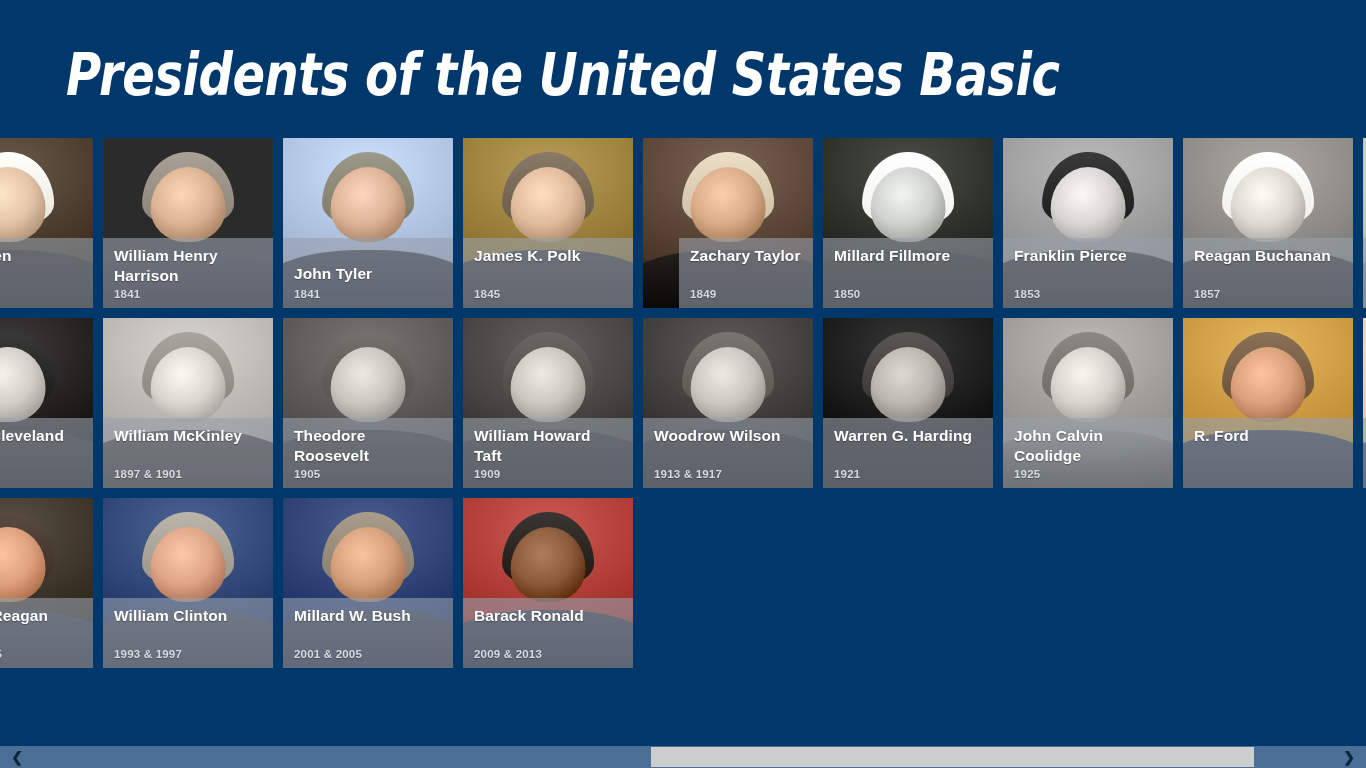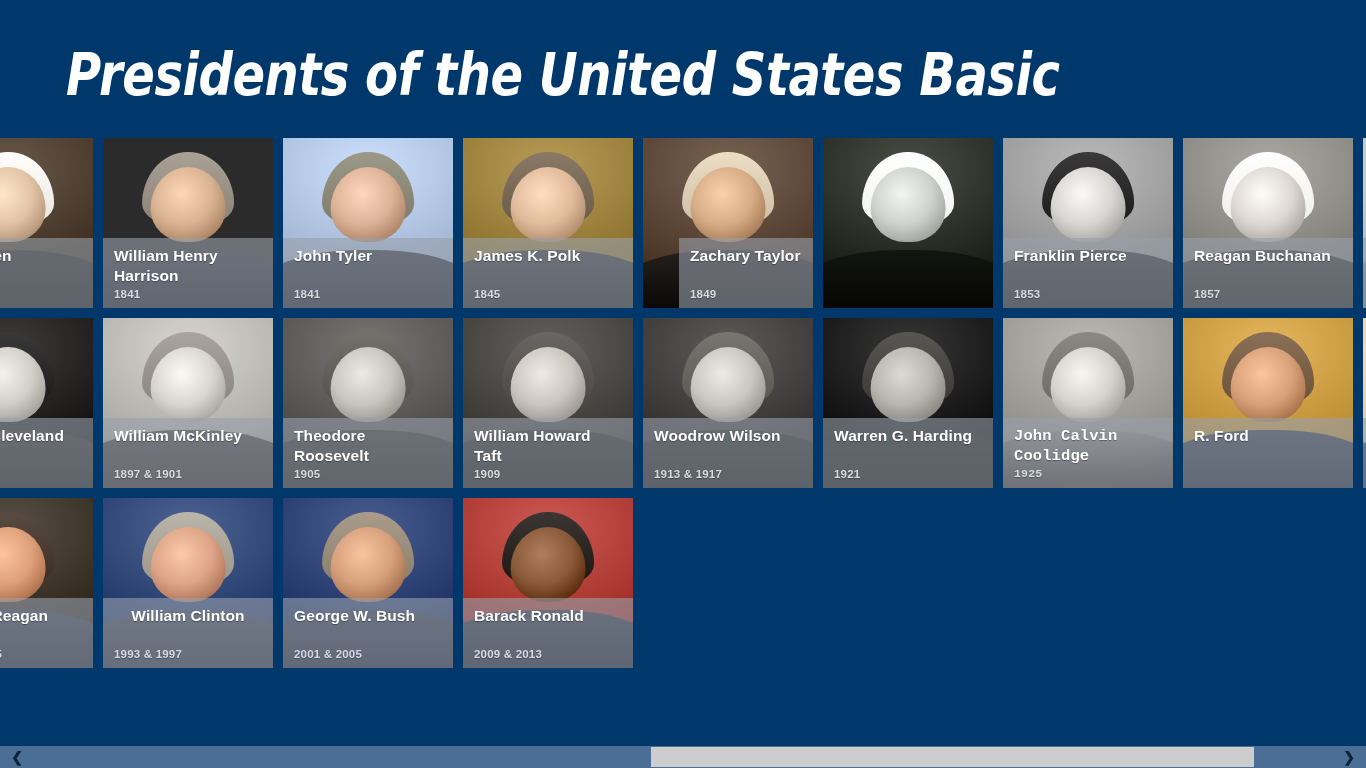--- a/index.html
+++ b/index.html
@@ -209,21 +209,21 @@
           </div>
         </div>
         <div class="tile">
           <div class="tile-photo" style="background: radial-gradient(120% 90% at 50% 18%, rgb(205, 224, 253) 0%, rgb(159, 178, 207) 70%, rgb(103, 122, 151) 100%);">
             <div class="p-bg">
               <div class="p-body" style="width: 128%; height: 48%; background: linear-gradient(rgb(42, 47, 58) 0%, rgb(6, 11, 22) 100%);"></div>
               <div class="p-hair" style="width: 54%; height: 44%; top: 8%; background: linear-gradient(rgb(156, 153, 137) 0%, rgb(125, 122, 106) 100%);"></div>
               <div class="p-head" style="width: 44%; height: 44%; top: 17%; background: radial-gradient(70% 70% at 42% 36%, rgb(255, 215, 188) 0%, rgb(221, 179, 152) 58%, rgb(170, 128, 101) 100%);"></div>
             </div>
           </div>
-          <div class="tile-caption" style="background: rgba(152, 160, 172, 0.6);">
+          <div class="tile-caption" style="background: rgba(152, 160, 172, 0.6); justify-content: center;">
             <div class="tile-name">John Tyler</div>
             <div class="tile-year">1841</div>
           </div>
         </div>
         <div class="tile">
           <div class="tile-photo" style="background: radial-gradient(120% 90% at 50% 18%, rgb(184, 157, 88) 0%, rgb(138, 111, 42) 70%, rgb(82, 55, 0) 100%);">
             <div class="p-bg">
               <div class="p-body" style="width: 128%; height: 48%; background: linear-gradient(rgb(44, 44, 48) 0%, rgb(8, 8, 12) 100%);"></div>
               <div class="p-hair" style="width: 54%; height: 44%; top: 8%; background: linear-gradient(rgb(137, 121, 103) 0%, rgb(106, 90, 72) 100%);"></div>
               <div class="p-head" style="width: 44%; height: 44%; top: 17%; background: radial-gradient(70% 70% at 42% 36%, rgb(255, 223, 192) 0%, rgb(224, 187, 156) 58%, rgb(173, 136, 105) 100%);"></div>
@@ -248,20 +248,24 @@
           </div>
         </div>
         <div class="tile">
           <div class="tile-photo" style="background: radial-gradient(120% 90% at 50% 18%, rgb(75, 78, 70) 0%, rgb(29, 32, 24) 70%, rgb(0, 0, 0) 100%);">
             <div class="p-bg">
               <div class="p-body" style="width: 128%; height: 48%; background: linear-gradient(rgb(19, 21, 15) 0%, rgb(0, 0, 0) 100%);"></div>
               <div class="p-hair" style="width: 54%; height: 44%; top: 8%; background: linear-gradient(rgb(255, 255, 255) 0%, rgb(242, 243, 239) 100%);"></div>
               <div class="p-head" style="width: 44%; height: 44%; top: 17%; background: radial-gradient(70% 70% at 42% 36%, rgb(243, 246, 240) 0%, rgb(207, 210, 204) 58%, rgb(156, 159, 153) 100%);"></div>
             </div>
           </div>
+          <div class="tile-caption" style="background: rgba(152, 160, 172, 0.6);">
+            <div class="tile-name">Millard Fillmore</div>
+            <div class="tile-year">1850</div>
+          </div>
         </div>
         <div class="tile">
           <div class="tile-photo" style="background: radial-gradient(120% 90% at 50% 18%, rgb(187, 187, 187) 0%, rgb(141, 141, 141) 70%, rgb(85, 85, 85) 100%);">
             <div class="p-bg">
               <div class="p-body" style="width: 128%; height: 48%; background: linear-gradient(rgb(38, 38, 42) 0%, rgb(2, 2, 6) 100%);"></div>
               <div class="p-hair" style="width: 54%; height: 44%; top: 8%; background: linear-gradient(rgb(58, 58, 58) 0%, rgb(27, 27, 27) 100%);"></div>
               <div class="p-head" style="width: 44%; height: 44%; top: 17%; background: radial-gradient(70% 70% at 42% 36%, rgb(252, 250, 246) 0%, rgb(216, 214, 210) 58%, rgb(165, 163, 159) 100%);"></div>
             </div>
           </div>
           <div class="tile-caption" style="background: rgba(152, 160, 172, 0.6);">
@@ -370,21 +374,21 @@
           </div>
         </div>
         <div class="tile">
           <div class="tile-photo" style="background: radial-gradient(120% 90% at 50% 18%, rgb(188, 186, 181) 0%, rgb(142, 140, 135) 70%, rgb(86, 84, 79) 100%);">
             <div class="p-bg">
               <div class="p-body" style="width: 128%; height: 48%; background: linear-gradient(rgba(73, 71, 68, 0.2) 0%, rgb(37, 35, 32) 100%);"></div>
               <div class="p-hair" style="width: 54%; height: 44%; top: 8%; background: linear-gradient(rgb(140, 137, 132) 0%, rgb(109, 106, 101) 100%);"></div>
               <div class="p-head" style="width: 44%; height: 44%; top: 17%; background: radial-gradient(70% 70% at 42% 36%, rgb(250, 247, 240) 0%, rgb(214, 211, 204) 58%, rgb(163, 160, 153) 100%);"></div>
             </div>
           </div>
-          <div class="tile-caption" style="background: rgba(152, 160, 172, 0.6); font-family: Liberation Mono, monospace;">
+          <div class="tile-caption" style="background: rgba(152, 160, 172, 0.6);">
             <div class="tile-name">John Calvin Coolidge</div>
             <div class="tile-year">1925</div>
           </div>
         </div>
         <div class="tile">
           <div class="tile-photo" style="background: radial-gradient(120% 90% at 50% 18%, rgb(230, 183, 93) 0%, rgb(184, 137, 47) 70%, rgb(128, 81, 0) 100%);">
             <div class="p-bg">
               <div class="p-body" style="width: 128%; height: 48%; background: linear-gradient(rgb(44, 51, 66) 0%, rgb(8, 15, 30) 100%);"></div>
               <div class="p-hair" style="width: 54%; height: 44%; top: 8%; background: linear-gradient(rgb(137, 112, 87) 0%, rgb(106, 81, 56) 100%);"></div>
               <div class="p-head" style="width: 44%; height: 44%; top: 17%; background: radial-gradient(70% 70% at 42% 36%, rgb(253, 197, 157) 0%, rgb(217, 161, 121) 58%, rgb(166, 110, 70) 100%);"></div>
@@ -417,35 +421,35 @@
           </div>
         </div>
         <div class="tile">
           <div class="tile-photo" style="background: radial-gradient(120% 90% at 50% 18%, rgb(77, 99, 148) 0%, rgb(31, 53, 102) 70%, rgb(0, 0, 46) 100%);">
             <div class="p-bg">
               <div class="p-body" style="width: 128%; height: 48%; background: linear-gradient(rgb(53, 60, 78) 0%, rgb(17, 24, 42) 100%);"></div>
               <div class="p-hair" style="width: 54%; height: 44%; top: 8%; background: linear-gradient(rgb(187, 180, 169) 0%, rgb(156, 149, 138) 100%);"></div>
               <div class="p-head" style="width: 44%; height: 44%; top: 17%; background: radial-gradient(70% 70% at 42% 36%, rgb(255, 200, 171) 0%, rgb(221, 164, 135) 58%, rgb(170, 113, 84) 100%);"></div>
             </div>
           </div>
-          <div class="tile-caption" style="background: rgba(152, 160, 172, 0.6); text-align: center;">
+          <div class="tile-caption" style="background: rgba(152, 160, 172, 0.6);">
             <div class="tile-name">William Clinton</div>
             <div class="tile-year">1993 &amp; 1997</div>
           </div>
         </div>
         <div class="tile">
           <div class="tile-photo" style="background: radial-gradient(120% 90% at 50% 18%, rgb(73, 93, 145) 0%, rgb(27, 47, 99) 70%, rgb(0, 0, 43) 100%);">
             <div class="p-bg">
               <div class="p-body" style="width: 128%; height: 48%; background: linear-gradient(rgb(43, 50, 70) 0%, rgb(7, 14, 34) 100%);"></div>
               <div class="p-hair" style="width: 54%; height: 44%; top: 8%; background: linear-gradient(rgb(169, 156, 139) 0%, rgb(138, 125, 108) 100%);"></div>
               <div class="p-head" style="width: 44%; height: 44%; top: 17%; background: radial-gradient(70% 70% at 42% 36%, rgb(250, 196, 160) 0%, rgb(214, 160, 124) 58%, rgb(163, 109, 73) 100%);"></div>
             </div>
           </div>
           <div class="tile-caption" style="background: rgba(152, 160, 172, 0.6);">
-            <div class="tile-name">George W. Bush</div>
+            <div class="tile-name">Millard W. Bush</div>
             <div class="tile-year">2001 &amp; 2005</div>
           </div>
         </div>
         <div class="tile">
           <div class="tile-photo" style="background: radial-gradient(120% 90% at 50% 18%, rgb(204, 89, 82) 0%, rgb(158, 43, 36) 70%, rgb(102, 0, 0) 100%);">
             <div class="p-bg">
               <div class="p-body" style="width: 128%; height: 48%; background: linear-gradient(rgb(36, 40, 58) 0%, rgb(0, 4, 22) 100%);"></div>
               <div class="p-hair" style="width: 54%; height: 44%; top: 8%; background: linear-gradient(rgb(60, 54, 50) 0%, rgb(29, 23, 19) 100%);"></div>
               <div class="p-head" style="width: 44%; height: 44%; top: 17%; background: radial-gradient(70% 70% at 42% 36%, rgb(174, 126, 94) 0%, rgb(138, 90, 58) 58%, rgb(87, 39, 7) 100%);"></div>
             </div>

